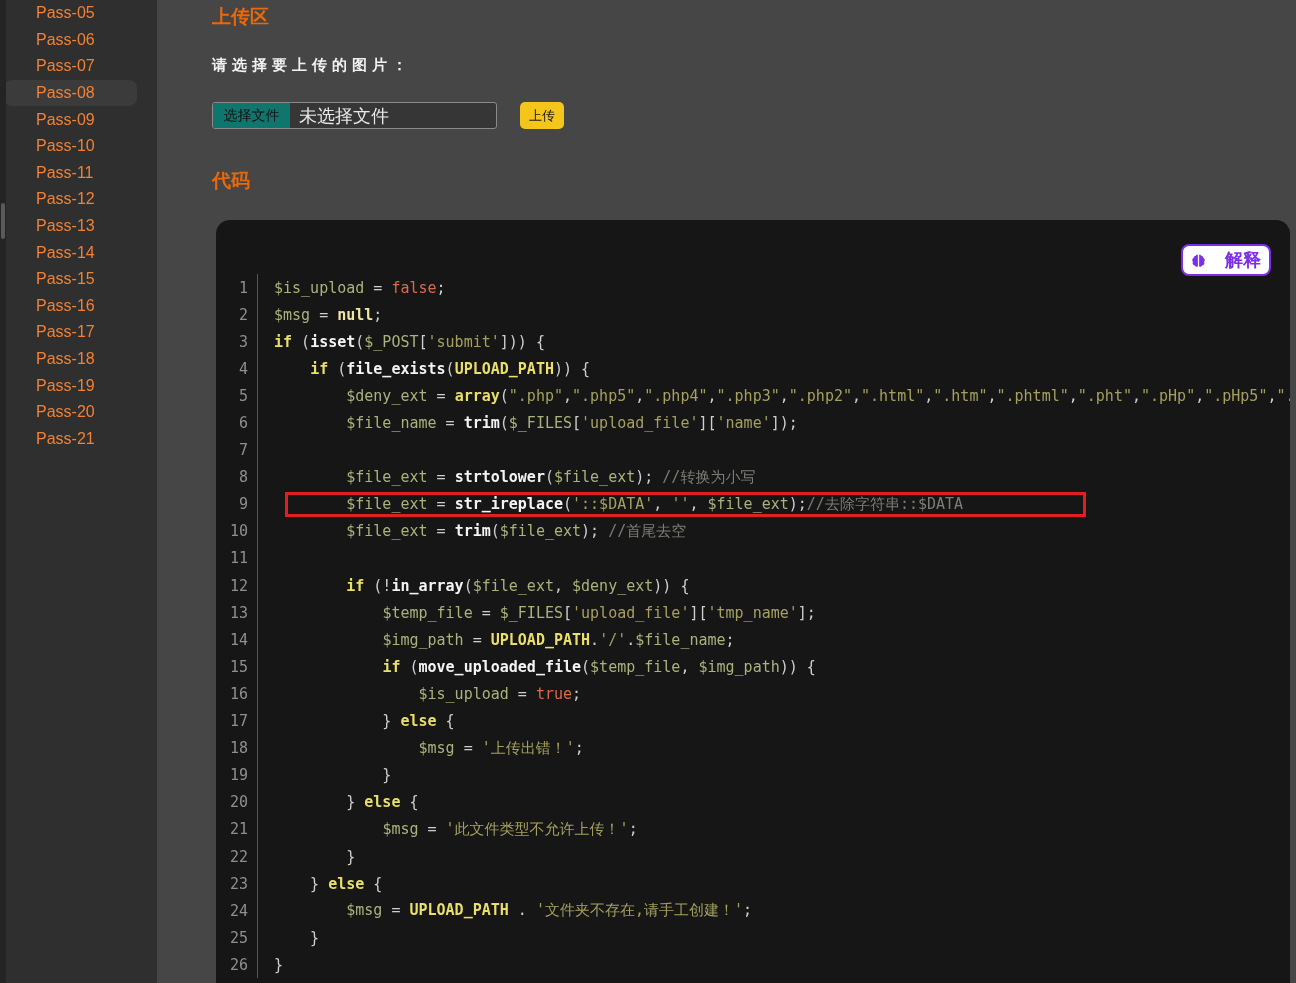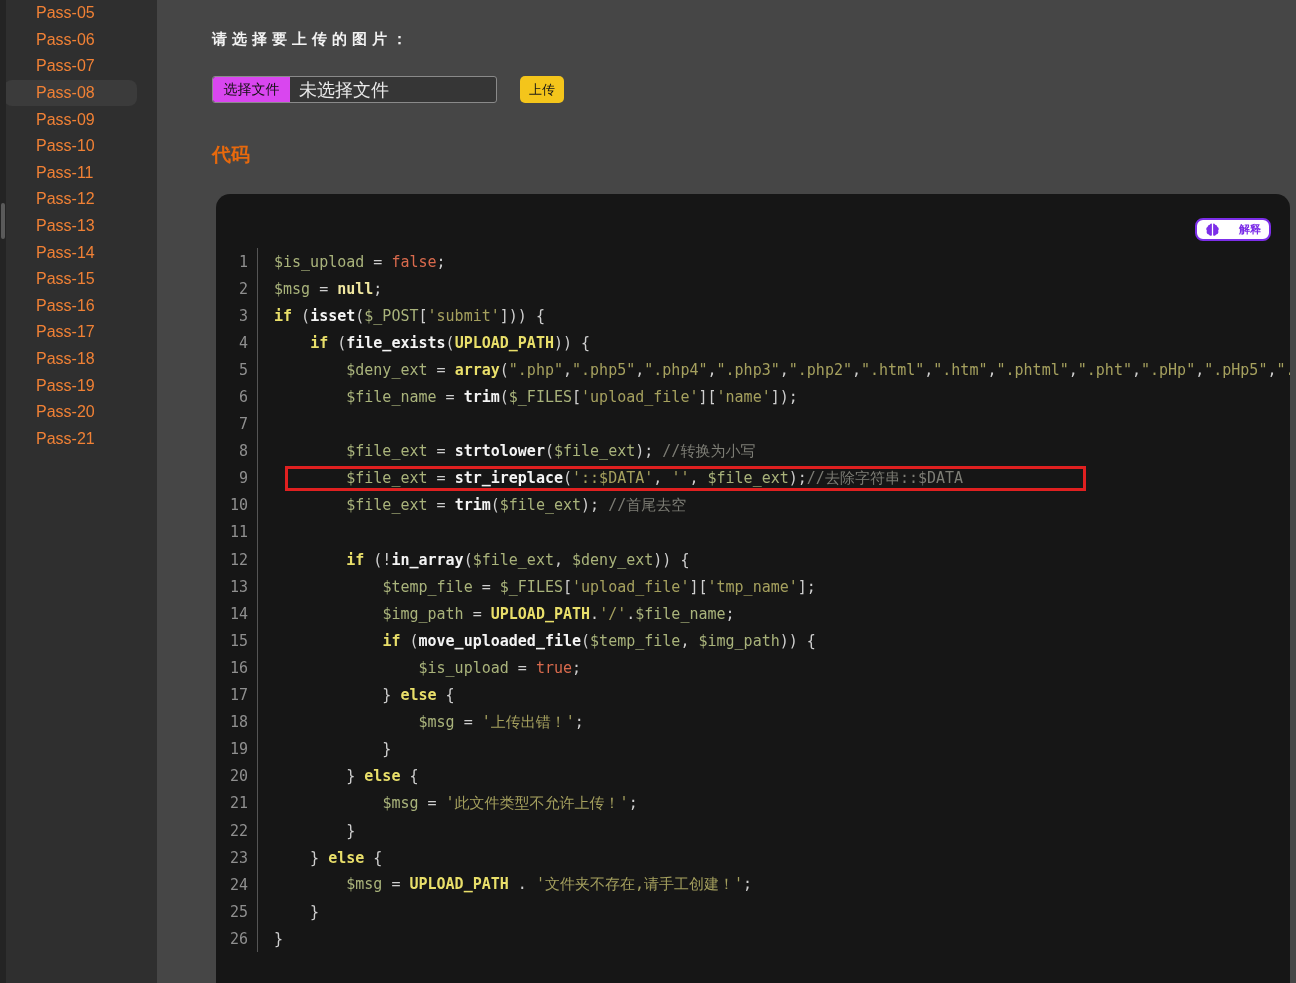--- a/index.html
+++ b/index.html
@@ -42,21 +42,21 @@
     margin-top:26px; font-size:15px; font-weight:bold;
     letter-spacing:5px; color:#f2f2f2;
   }
   .upload-row { margin-top:27px; display:flex; align-items:center; height:27px; }
   .file-input {
     width:285px; height:27px; display:flex; align-items:stretch;
     border:1px solid #8a8a8a; border-radius:3px; background:#363636;
     overflow:hidden; cursor:pointer;
   }
   .file-btn {
-    width:77px; background:#d946ef; color:#111; font-size:14px;
+    width:77px; background:#0f766e; color:#111; font-size:14px;
     display:flex; align-items:center; justify-content:center;
     border-radius:2px 0 0 2px; flex:none;
   }
   .file-status {
     display:flex; align-items:center; padding-left:9px;
     color:#e9e9e9; font-size:18px;
   }
   .upload-btn {
     margin-left:23px; height:27px; padding:0 9px;
     background:#f4c51b; color:#161616; font-size:13px;
@@ -70,21 +70,21 @@
     position:relative; margin-left:4px; margin-top:26px;
     width:1074px; height:950px;
     background:#161616; border-radius:14px 14px 0 0;
     padding-top:54px; overflow:hidden;
   }
   .explain-btn {
     position:absolute; top:24px; right:19px; z-index:5;
     display:flex; align-items:center; gap:19px;
     background:#ffffff; border:2px solid #7c2ee8; border-radius:8px;
     padding:2px 8px; cursor:pointer;
-    color:#7c2ee8; font-size:11px; font-weight:bold;
+    color:#7c2ee8; font-size:18px; font-weight:bold;
     font-family:"Liberation Sans", sans-serif;
   }
   .code-lines { font-family:"DejaVu Sans Mono", monospace; font-size:15px; }
   .line { display:flex; height:27.1px; align-items:center; }
   .ln {
     flex:none; width:42px; text-align:right; padding-right:9px;
     align-self:stretch; display:flex; align-items:center; justify-content:flex-end;
     color:#8f8f8f; border-right:1px solid #555555;
   }
   .lc {
@@ -165,20 +165,21 @@
     <span class="sb-label">Pass-20</span>
   </div>
         <div class="sb-item">
     <span class="sb-label">Pass-21</span>
   </div>
       </nav>
   </aside>
 
   <main class="main">
 
+    <h2 class="sec-title">上传区</h2>
 
     <p class="prompt">请选择要上传的图片：</p>
 
     <div class="upload-row">
       <div class="file-input">
         <span class="file-btn">选择文件</span>
         <span class="file-status">未选择文件</span>
       </div>
       <button class="upload-btn">上传</button>
     </div>

